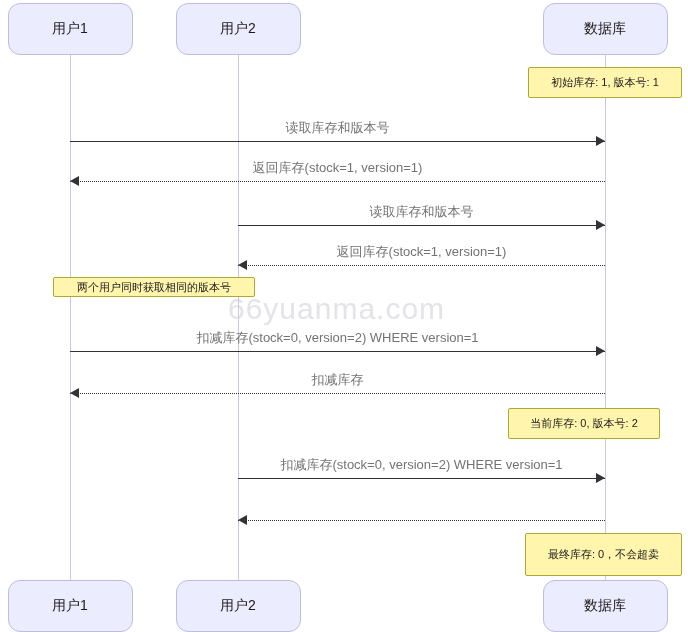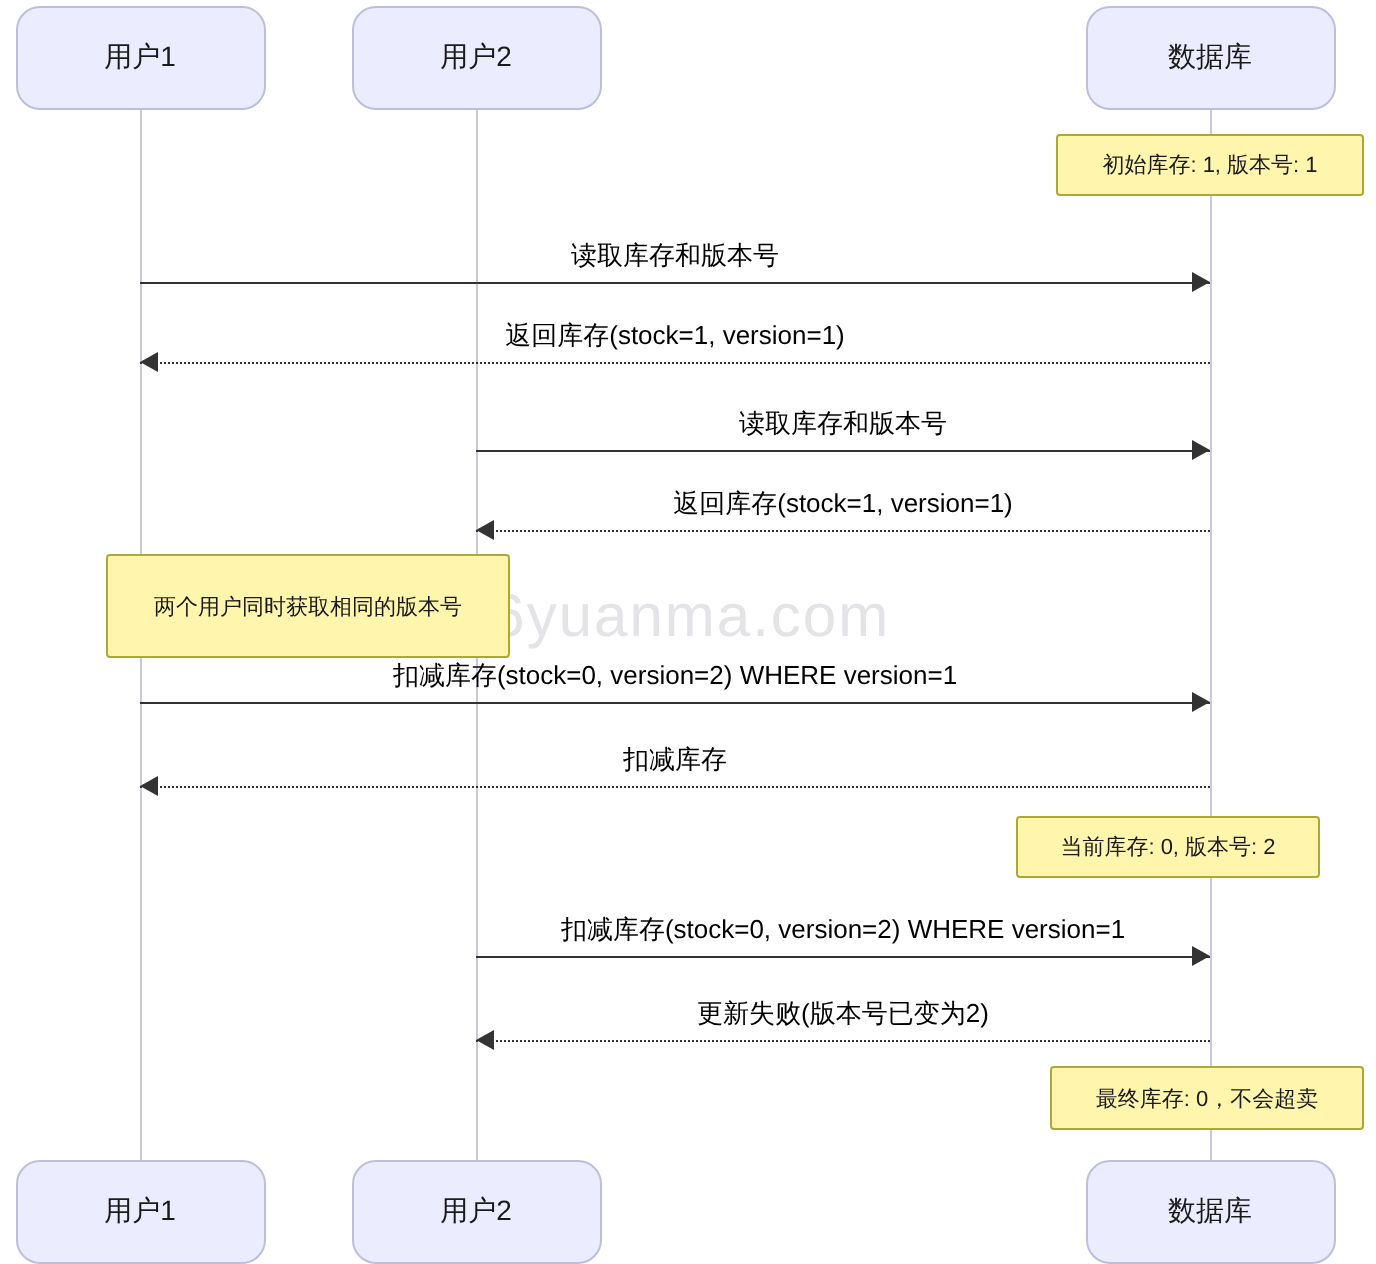--- a/index.html
+++ b/index.html
@@ -86,21 +86,21 @@
   }
   .arrowhead.left {
     border-top: 5px solid transparent;
     border-bottom: 5px solid transparent;
     border-right: 9px solid #333333;
   }
 
   .msg-label {
     position: absolute;
     font-size: 13px;
-    color: #000000;
+    color: #737373;
     text-align: center;
     white-space: nowrap;
     z-index: 4;
     transform: translateX(-50%);
   }
 
   
   .note {
     position: absolute;
     box-sizing: border-box;
@@ -159,26 +159,25 @@
     <div class="arrowhead right" style="left: 596px; top: 346px;"></div>
     <div class="msg-label" style="left: 337.5px; top: 329px;">扣减库存(stock=0, version=2) WHERE version=1</div>
     <div class="msg dotted" style="left: 70px; top: 393px; width: 535px;"></div>
     <div class="arrowhead left" style="left: 70px; top: 388px;"></div>
     <div class="msg-label" style="left: 337.5px; top: 371px;">扣减库存</div>
     <div class="msg" style="left: 238px; top: 478px; width: 367px;"></div>
     <div class="arrowhead right" style="left: 596px; top: 473px;"></div>
     <div class="msg-label" style="left: 421.5px; top: 456px;">扣减库存(stock=0, version=2) WHERE version=1</div>
     <div class="msg dotted" style="left: 238px; top: 520px; width: 367px;"></div>
     <div class="arrowhead left" style="left: 238px; top: 515px;"></div>
-    <div class="msg-label" style="left: 421.5px; top: 498px;">更新失败(版本号已变为2)</div>
     <div class="note" style="left: 528px; top: 67px; width: 154px; height: 31px;">
       <span>初始库存: 1, 版本号: 1</span>
     </div>
-    <div class="note" style="left: 53px; top: 277px; width: 202px; height: 52px;">
+    <div class="note" style="left: 53px; top: 277px; width: 202px; height: 20px;">
       <span>两个用户同时获取相同的版本号</span>
     </div>
     <div class="note" style="left: 508px; top: 408px; width: 152px; height: 31px;">
       <span>当前库存: 0, 版本号: 2</span>
     </div>
-    <div class="note" style="left: 525px; top: 533px; width: 157px; height: 32px;">
+    <div class="note" style="left: 525px; top: 533px; width: 157px; height: 43px;">
       <span>最终库存: 0，不会超卖</span>
     </div>
   </div>
 
 </body></html>

